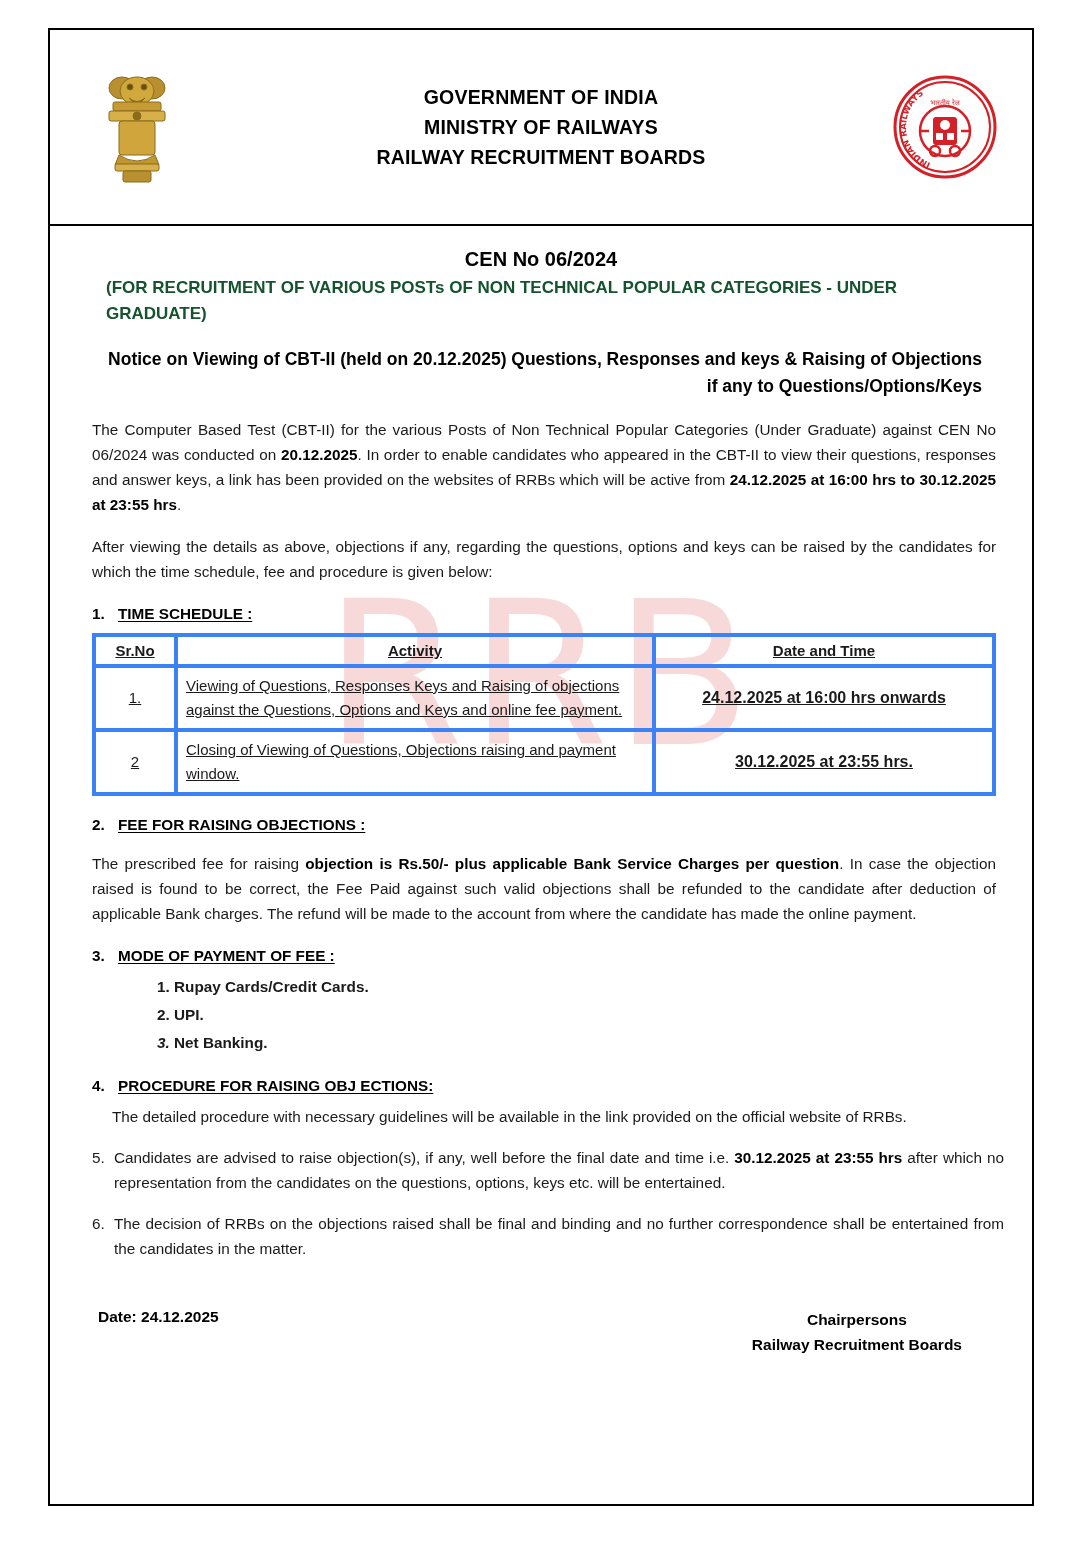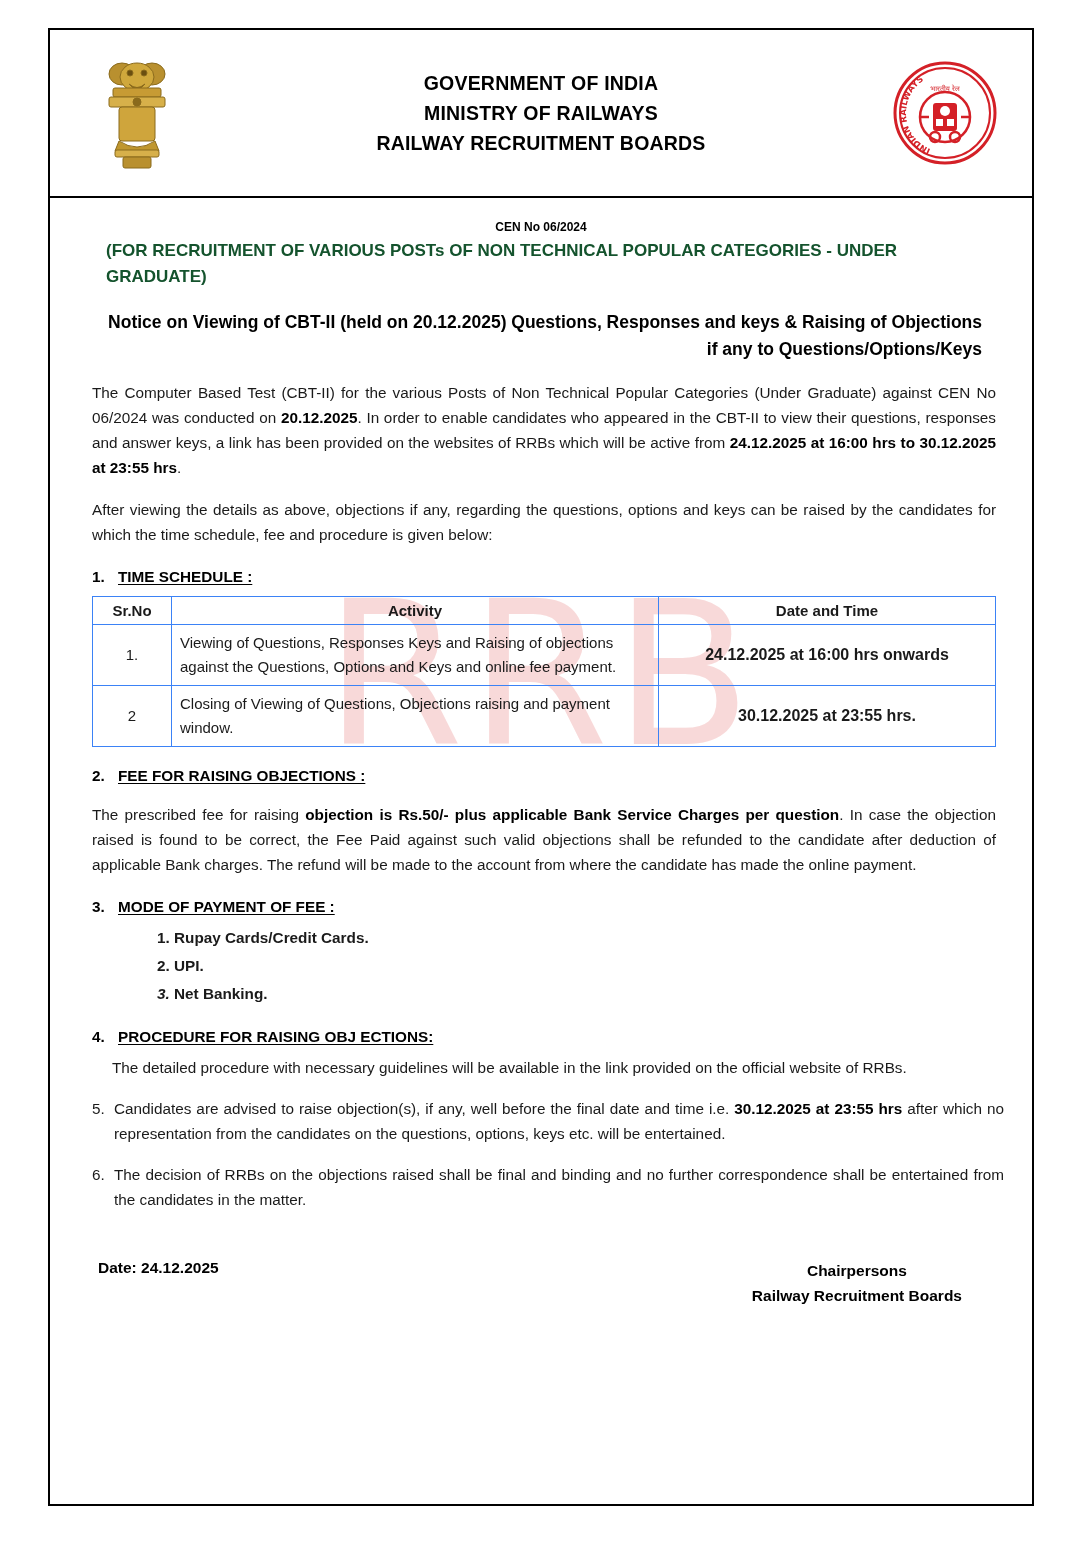--- a/index.html
+++ b/index.html
@@ -45,21 +45,21 @@
     line-height: 1;
   }
   .content {
     position: relative;
     z-index: 2;
   }
   
   .header {
     display: flex;
     align-items: center;
-    height: 168px;
+    height: 196px;
     border-bottom: 2px solid #000;
     padding: 0 22px;
     box-sizing: border-box;
   }
   .emblem {
     width: 130px;
     display: flex;
     justify-content: center;
   }
   .emblem svg { display:block; }
@@ -77,21 +77,21 @@
     display: flex;
     justify-content: center;
   }
   
   .body-wrap {
     padding: 16px 28px 0 28px;
   }
   .cen-no {
     text-align: center;
     font-weight: bold;
-    font-size: 12px;
+    font-size: 20px;
     margin-top: 6px;
     color: #000;
   }
   .subtitle {
     font-weight: bold;
     font-size: 17px;
     line-height: 1.5;
     margin-top: 4px;
     padding: 0 28px;
     color: #14532d;
@@ -125,23 +125,24 @@
   .sec-head .num { display: inline-block; width: 26px; }
   .sec-head u { text-decoration: underline; text-underline-offset: 2px; text-align: center; }
   
   table.schedule {
     width: calc(100% - 22px);
     margin: 10px 0 0 14px;
     border-collapse: collapse;
     font-size: 15px;
   }
   table.schedule th, table.schedule td {
-    border: 1px solid #3b82f6;
+    border: 4px solid #3b82f6;
     padding: 6px 8px;
     vertical-align: middle;
+    text-decoration: underline;
   }
   table.schedule th {
     font-weight: bold;
     text-align: center;
     font-size: 15px;
     padding: 5px 6px;
   }
   td.sr { text-align: center; width: 62px; font-size: 15px; }
   td.act { line-height: 1.6; padding: 9px 10px; }
   td.dt {

